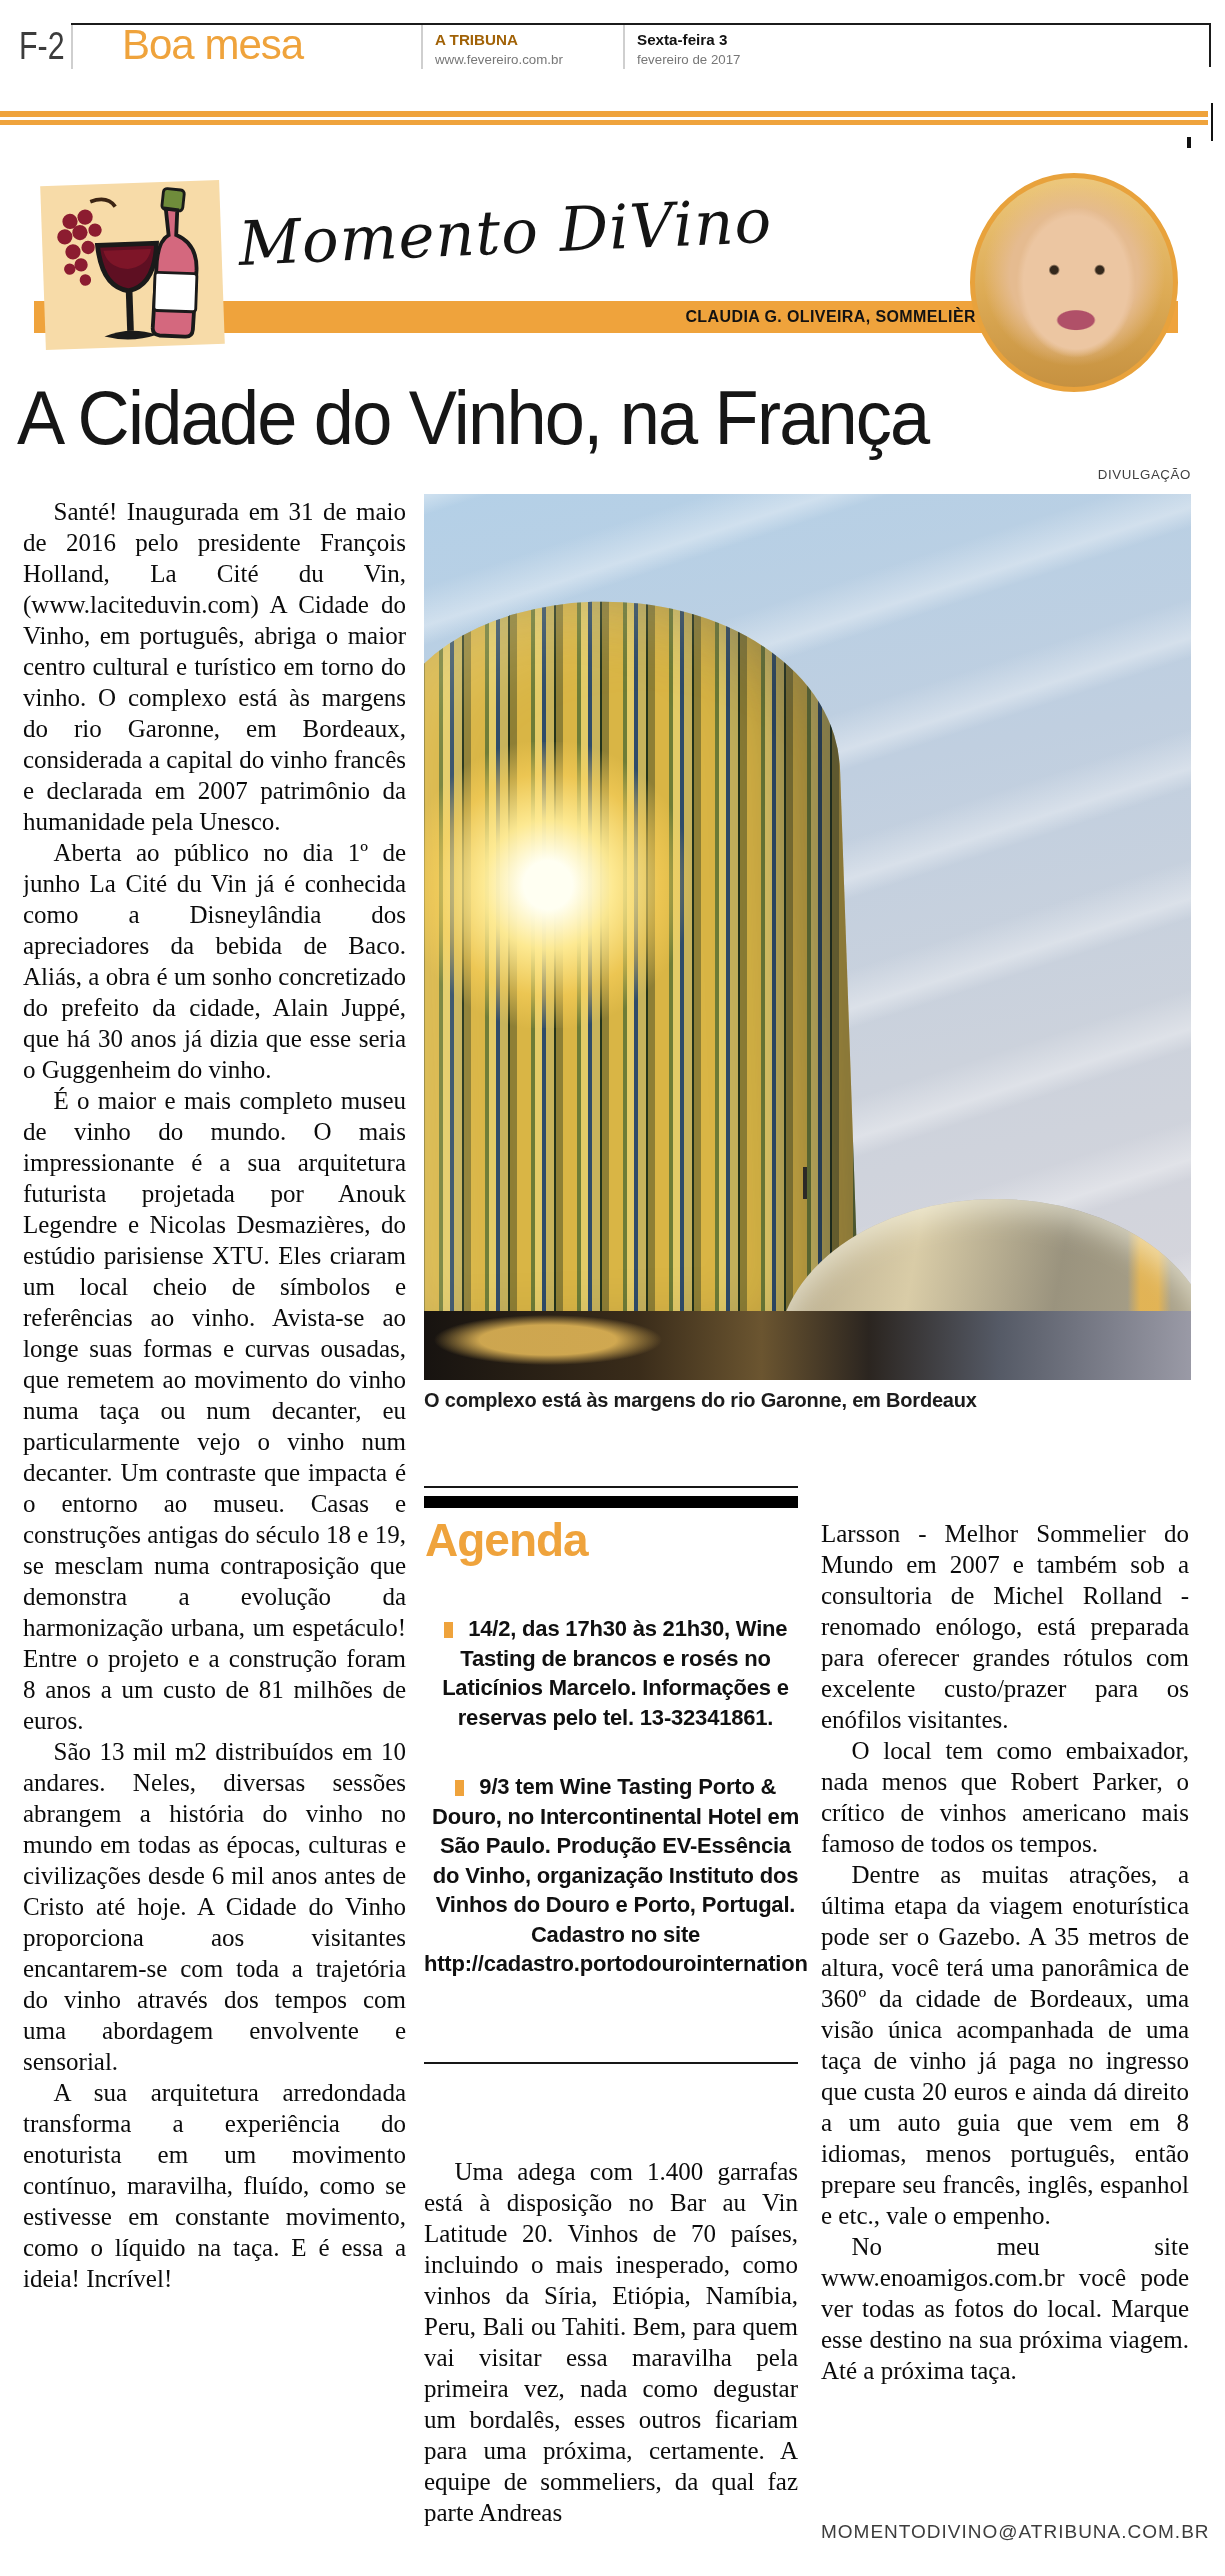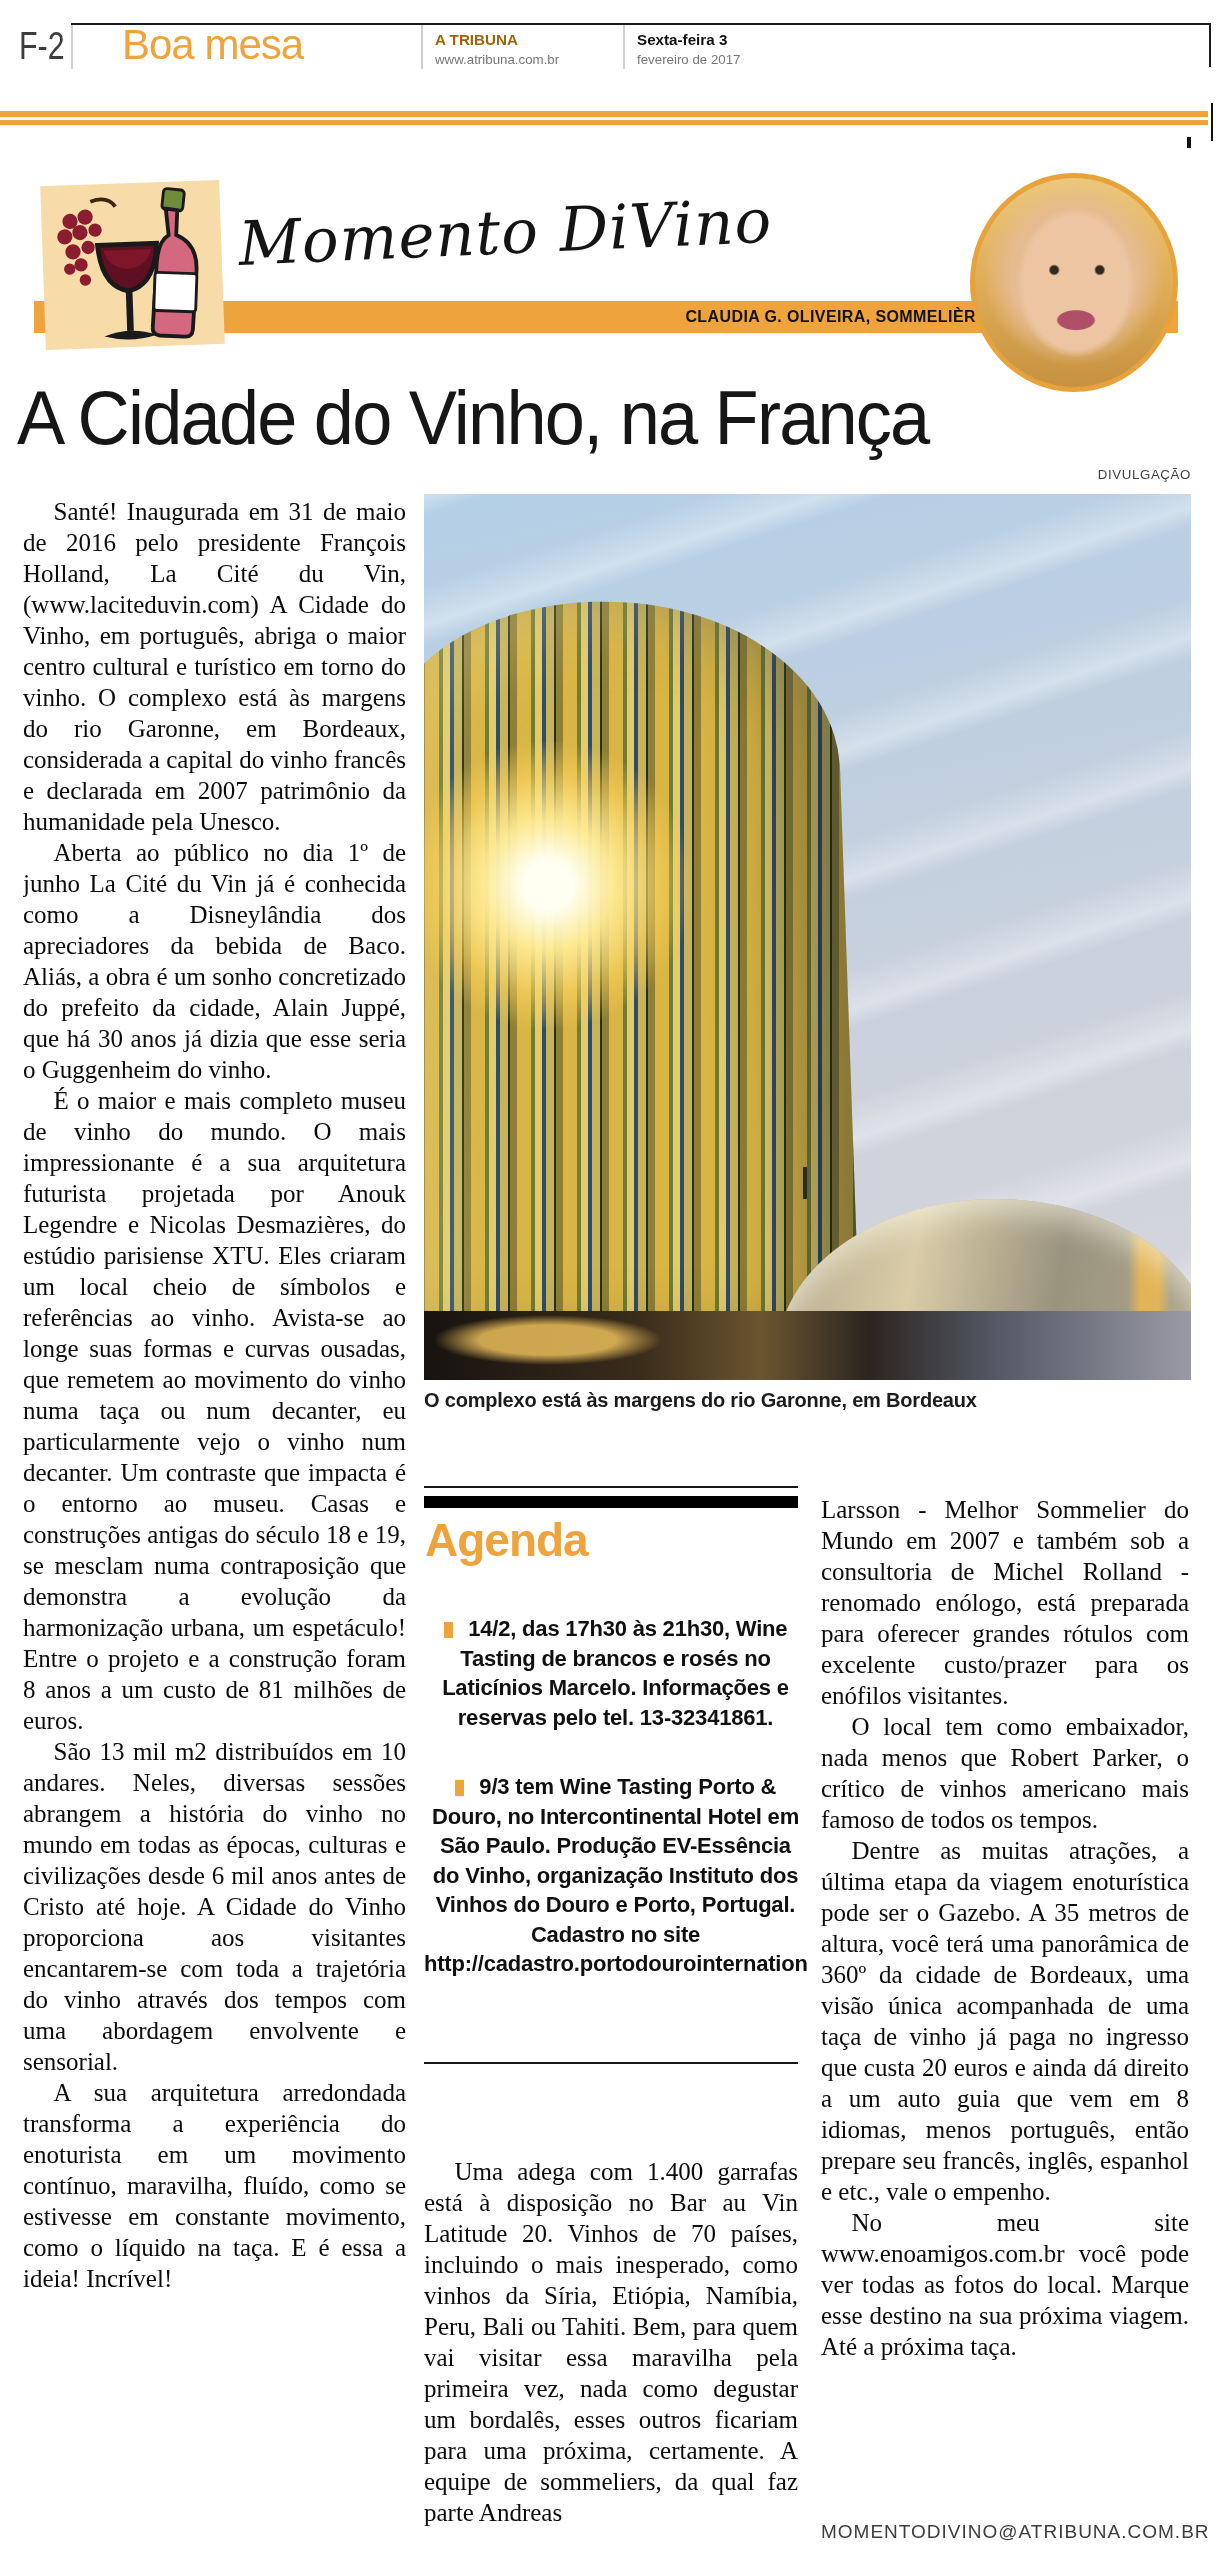--- a/index.html
+++ b/index.html
@@ -71,21 +71,21 @@
       background:
         radial-gradient(ellipse 114px 25px at 124px 29px, rgba(235,190,90,.85) 0 60%, rgba(0,0,0,0) 100%),
         linear-gradient(90deg,#171310 0%,#3a2c1a 28%,#6b5530 44%,#2b2520 58%,#555a66 75%,#9a9aa6 100%);}
 
   .caption{left:424px;top:1389px;width:762px;font-family:"Liberation Sans",sans-serif;
       font-weight:600;font-size:20px;color:#1c1c1c;letter-spacing:-0.2px;}
 
   
   .col{font-size:25px;line-height:31px;text-align:justify;overflow:hidden;}
   .col p{margin:0;text-indent:30.5px;}
-  .col.cont p:first-child{text-indent:0;}
+  .col.cont p:first-child{text-indent:0;margin-top:24px;}
   .left-col{left:23px;top:496px;width:383px;height:2074px;}
   .mid-col{left:424px;top:2156px;width:374px;height:416px;}
   .right-col{left:821px;top:1494px;width:368px;height:1014px;}
 
   
   .ag-rule{left:424px;width:374px;height:1.9px;background:#161616;}
   .ag-rule.top{top:1486px;} .ag-rule.bot{top:2062px;}
   .ag-bar{left:424px;top:1496px;width:374px;height:12.4px;background:#000;}
   .ag-title{left:425px;top:1513px;font-family:"Liberation Sans",sans-serif;font-weight:700;
       font-size:46px;letter-spacing:-1px;color:#EFA33C;}
@@ -103,21 +103,21 @@
 
 <div class="page">
 
   <div class="abs hdr-topline"></div>
   <div class="abs hdr-corner"></div>
   <div class="abs f2">F-2</div>
   <div class="abs vrule" style="left:71px;"></div>
   <div class="abs boamesa">Boa mesa</div>
   <div class="abs vrule" style="left:421px;"></div>
   <div class="abs brand">A TRIBUNA</div>
-  <div class="abs brand-url">www.atribuna.com.br</div>
+  <div class="abs brand-url">www.fevereiro.com.br</div>
   <div class="abs vrule" style="left:623px;"></div>
   <div class="abs date1">Sexta-feira 3</div>
   <div class="abs date2">fevereiro de 2017</div>
   <div class="abs stripe s1"></div>
   <div class="abs stripe s2"></div>
   <div class="abs rtick"></div>
   <div class="abs stick"></div>
 
   <div class="abs band"></div>
   <div class="abs logo-square">

